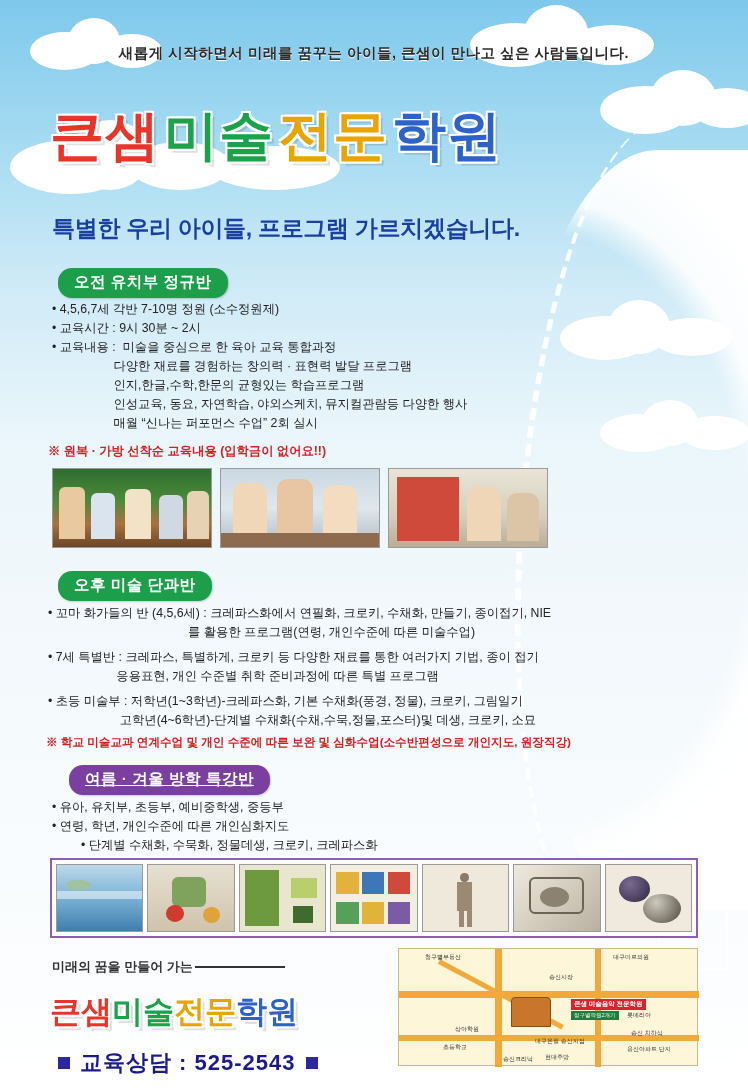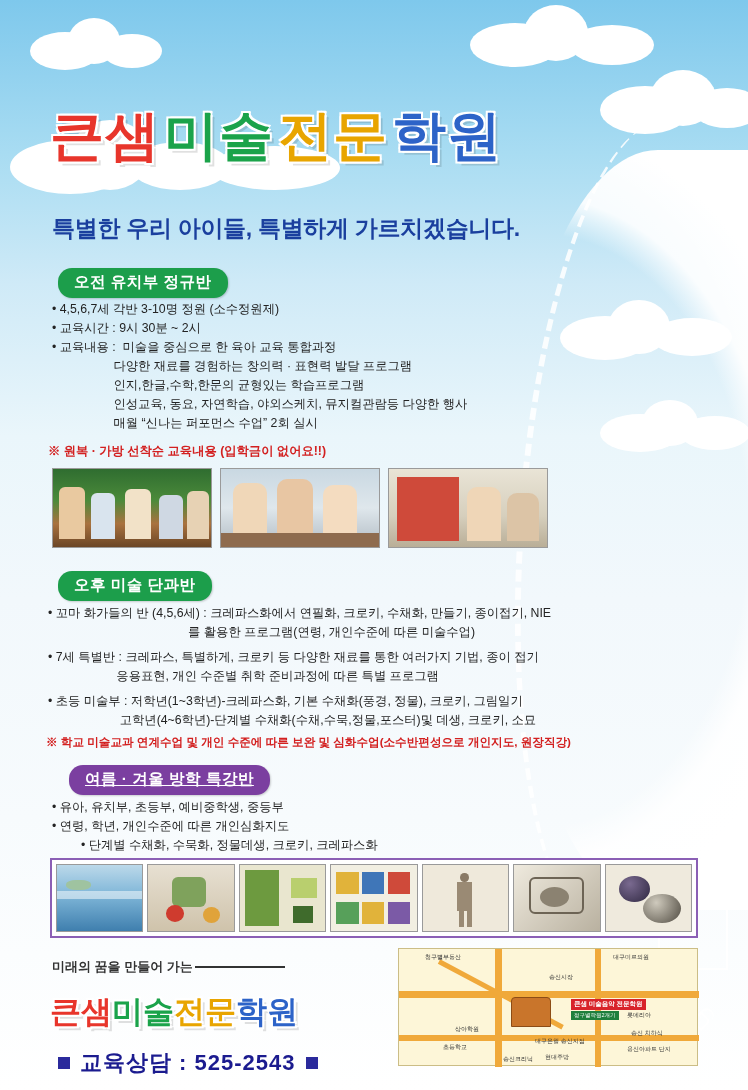--- a/index.html
+++ b/index.html
@@ -190,30 +190,31 @@
     <div class="cloud" style="width:80px;height:38px;left:0;top:14px;"></div>
     <div class="cloud" style="width:56px;height:46px;left:42px;top:0;"></div>
     <div class="cloud" style="width:70px;height:34px;left:80px;top:16px;"></div>
   </div>
 
   <div class="heart" style="right:84px;bottom:108px;"></div>
   <div class="heart" style="right:40px;bottom:62px;"></div>
   <div class="heart" style="right:110px;bottom:52px;"></div>
   <div class="house"></div>
 
+  <div class="tagline">새롭게 시작하면서 미래를 꿈꾸는 아이들, 큰샘이 만나고 싶은 사람들입니다.</div>
 
   <div class="logo-title">
     <span class="lt-1">큰샘</span><span class="lt-2">미술</span><span class="lt-3">전문</span><span class="lt-4">학원</span>
   </div>
 
-  <div class="subtitle">특별한 우리 아이들, 특별하게 가르치겠습니다.</div>
+  <div class="subtitle">특별한 우리 아이들, 프로그램 가르치겠습니다.</div>
 
   <div class="sec-head sec-green" style="left:58px; top:268px;">오전 유치부 정규반</div>
 
-  <div class="body-text" style="left:52px; top:300px;">• 4,5,6,7세 각반 3-10명 정원 (소수정원제)</div>
+  <div class="body-text" style="left:52px; top:300px;">• 4,5,6,7세 각반 7-10명 정원 (소수정원제)</div>
   <div class="body-text" style="left:52px; top:319px;">• 교육시간 : 9시 30분 ~ 2시</div>
   <div class="body-text" style="left:52px; top:357px;">                  다양한 재료를 경험하는 창의력 · 표현력 발달 프로그램</div>
   <div class="body-text" style="left:52px; top:338px;">• 교육내용 :  미술을 중심으로 한 육아 교육 통합과정</div>
   <div class="body-text" style="left:52px; top:376px;">                  인지,한글,수학,한문의 균형있는 학습프로그램</div>
   <div class="body-text" style="left:52px; top:395px;">                  인성교육, 동요, 자연학습, 야외스케치, 뮤지컬관람등 다양한 행사</div>
   <div class="body-text" style="left:52px; top:414px;">                  매월 “신나는 퍼포먼스 수업” 2회 실시</div>
 
   <div class="note-red" style="left:48px; top:443px;">※ 원복 · 가방 선착순 교육내용 (입학금이 없어요!!)</div>
 
   <div class="photostrip" style="left:52px; top:468px; gap:8px;">

